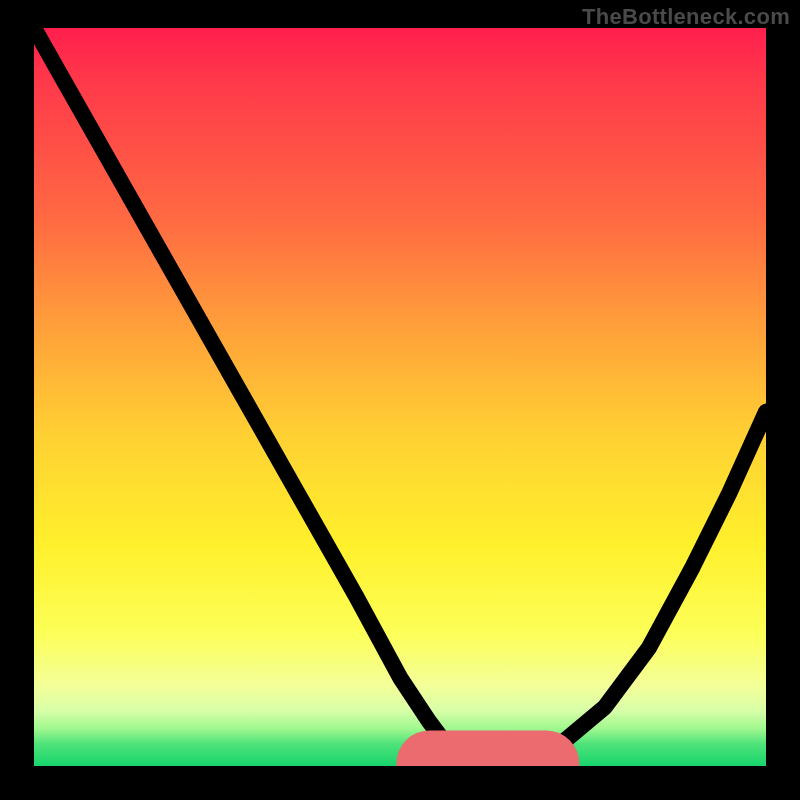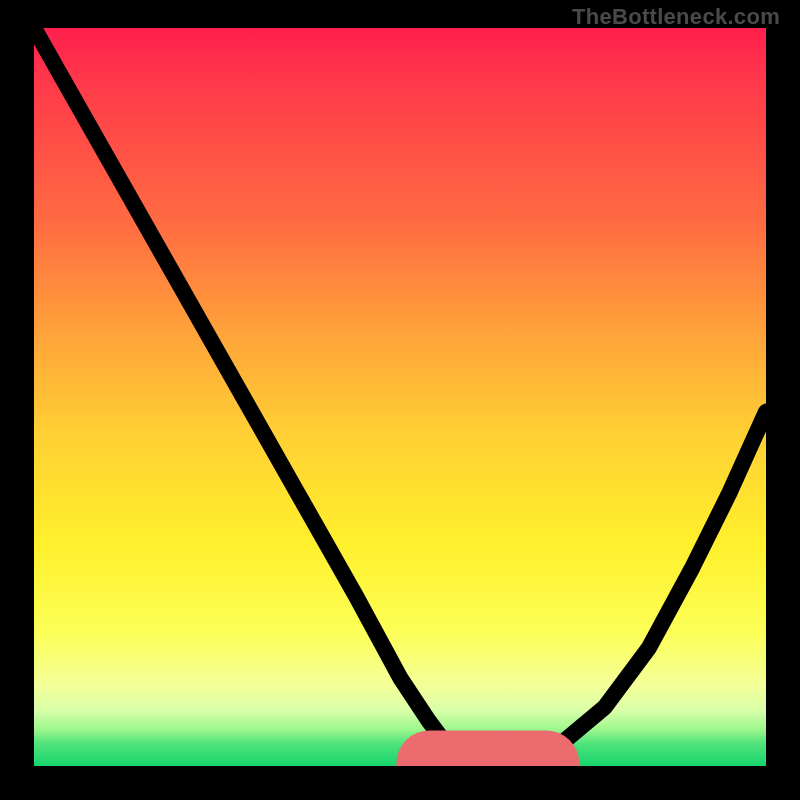--- a/index.html
+++ b/index.html
@@ -13,21 +13,21 @@
   }
   .frame {
     position: relative;
     width: 800px;
     height: 800px;
     background: #000;
   }
   .watermark {
     position: absolute;
     top: 4px;
-    right: 20px;
+    right: 10px;
     color: #4a4a4a;
     font-size: 22px;
     font-weight: 600;
     letter-spacing: 0.3px;
     z-index: 5;
   }
   .plot-area {
     position: absolute;
     left: 34px;
     top: 28px;

